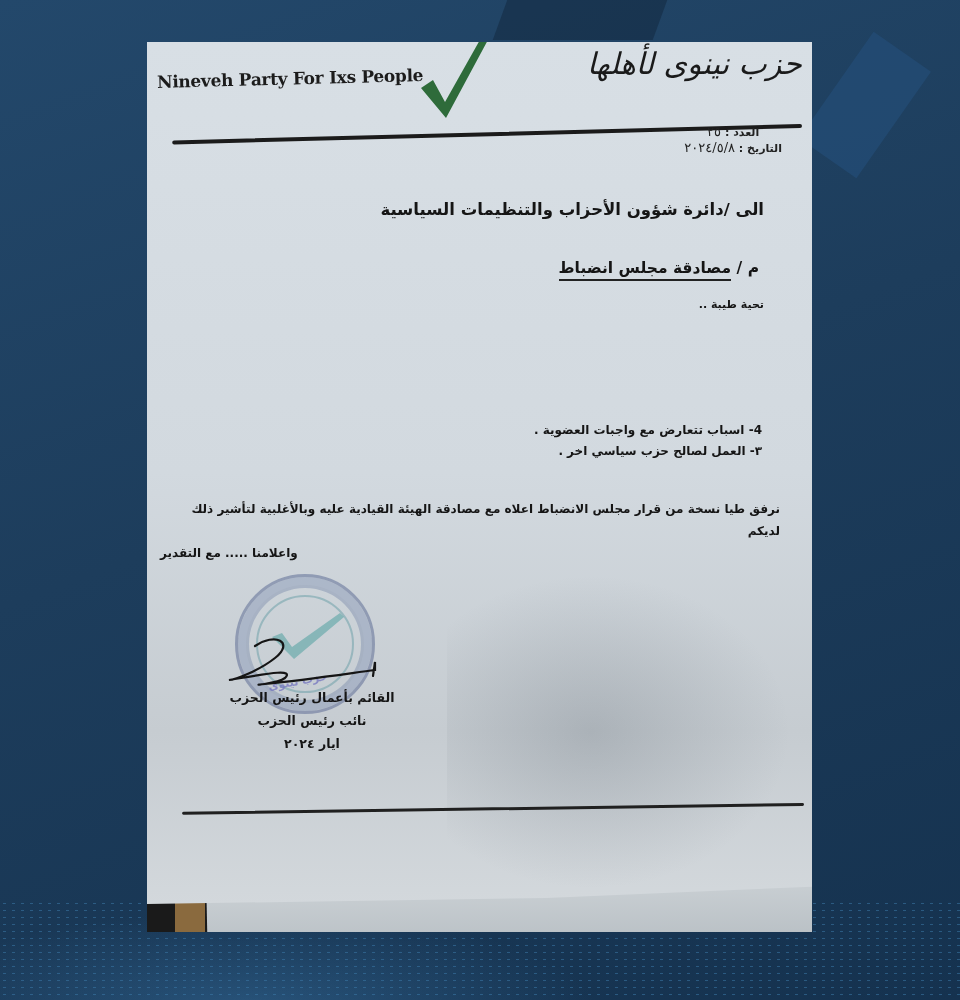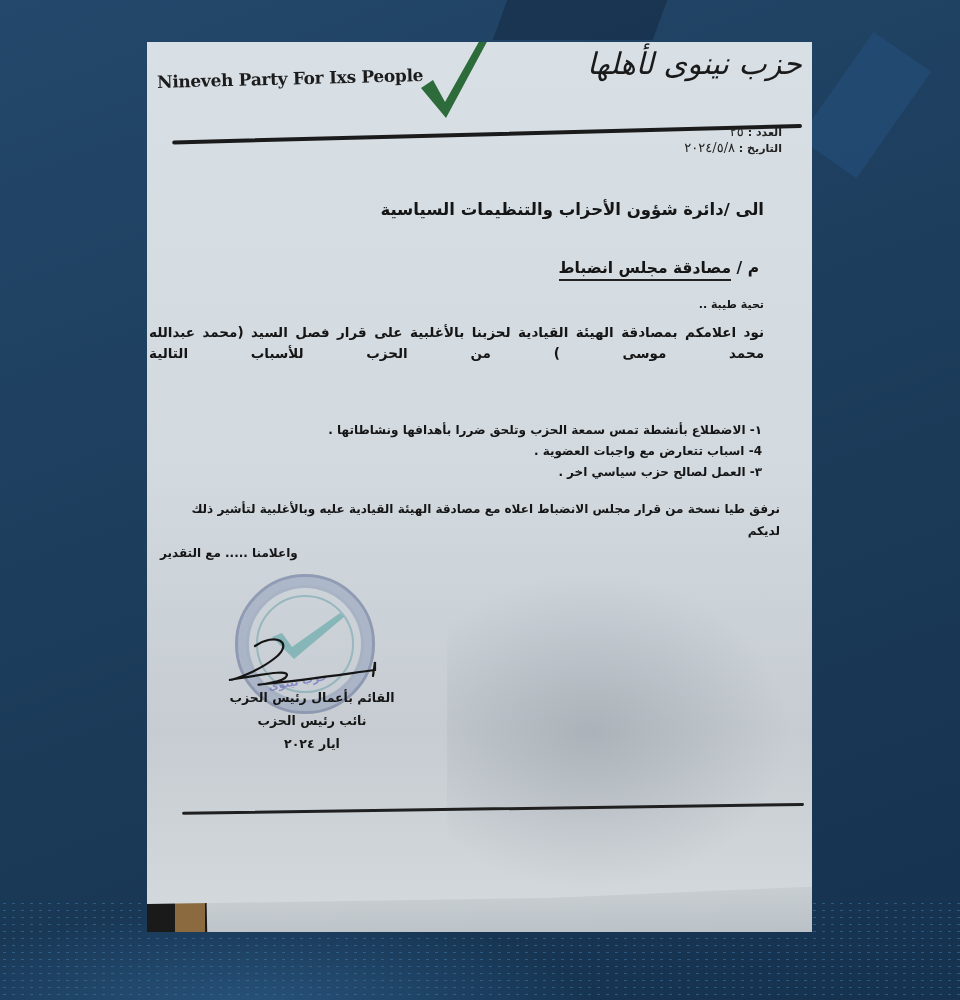--- a/index.html
+++ b/index.html
@@ -55,31 +55,31 @@
       position: absolute; left: 10px; top: 30px;
       font-family: "DejaVu Serif", serif; font-size: 17px; font-weight: bold;
       color: #1c1c1c; letter-spacing: -0.3px;
       transform: rotate(-1.5deg); transform-origin: left;
     }
     .checkmark {
       position: absolute; left: 272px; top: -6px; width: 70px; height: 90px;
     }
     .logo-ar {
       position: absolute; left: 440px; top: 4px; width: 215px;
-      text-align: left; direction: rtl;
+      text-align: center; direction: rtl;
       font-family: "DejaVu Serif", serif; font-size: 30px; font-style: italic;
       color: #1a1a1a; letter-spacing: -1px;
     }
     .rule-top {
       position: absolute; left: 25px; top: 82px; width: 630px; height: 4px;
       background: #1b1b1b; transform: rotate(-1.5deg); transform-origin: right;
       border-radius: 2px;
     }
     .ref-block {
-      position: absolute; right: 30px; top: 82px; direction: rtl; text-align: right;
+      position: absolute; right: 30px; top: 82px; direction: rtl; text-align: center;
       font-size: 11px; font-weight: bold; color: #222; line-height: 15px; margin-left: 25px;
     }
     .ref-block .hand { font-family: "DejaVu Serif", serif; font-weight: normal; font-size: 13px; }
 
     .rtl { direction: rtl; text-align: right; font-weight: bold; color: #151515; }
     .recipient {
       position: absolute; right: 48px; top: 155px; font-size: 16.5px; line-height: 26px; width: 430px;
     }
     .subject {
       position: absolute; right: 53px; top: 217px; font-size: 15.5px; margin-left: 24px;
@@ -163,24 +163,22 @@
 
     <div class="recipient rtl">الى /دائرة شؤون الأحزاب والتنظيمات السياسية</div>
 
     <div class="subject rtl">
       <span>م /</span>
       <span class="u">مصادقة مجلس انضباط</span>
     </div>
 
     <div class="greeting rtl">تحية طيبة ..</div>
 
-    <div class="body-p rtl">نود اعلامكم بمصادقة الهيئة القيادية لحزبنا بالأغلبية على قرار فصل السيد (محمد عبدالله محمد موسى ) من الحزب للأسباب التالية</div>
 
     <div class="reasons rtl">
-      <div>١- الاضطلاع بأنشطة تمس سمعة الحزب وتلحق ضررا بأهدافها ونشاطاتها .</div>
       <div>4- اسباب تتعارض مع واجبات العضوية .</div>
       <div>٣- العمل لصالح حزب سياسي اخر .</div>
     </div>
 
     <div class="closing rtl">
       <div>نرفق طيا نسخة من قرار مجلس الانضباط اعلاه مع مصادقة الهيئة القيادية عليه وبالأغلبية لتأشير ذلك لديكم</div>
       <div class="l2">واعلامنا ..... مع التقدير</div>
     </div>
 
     <div class="stamp">

